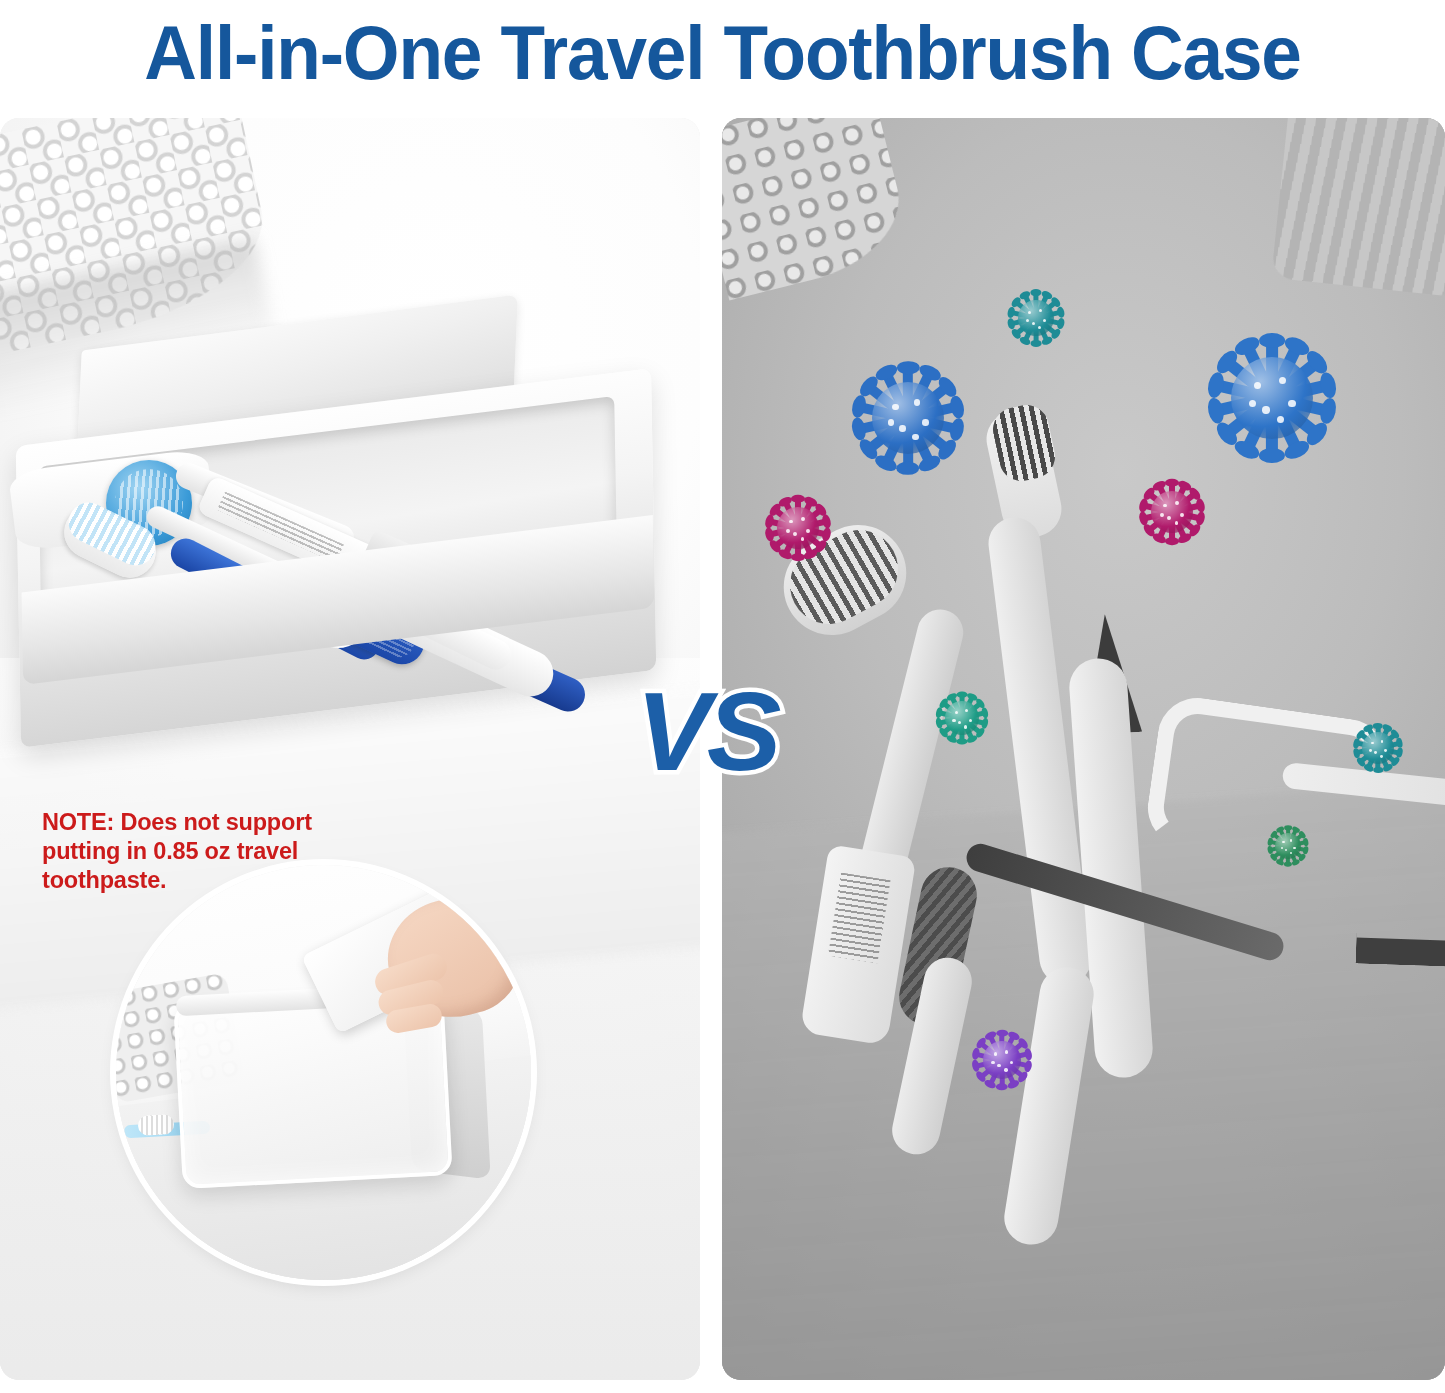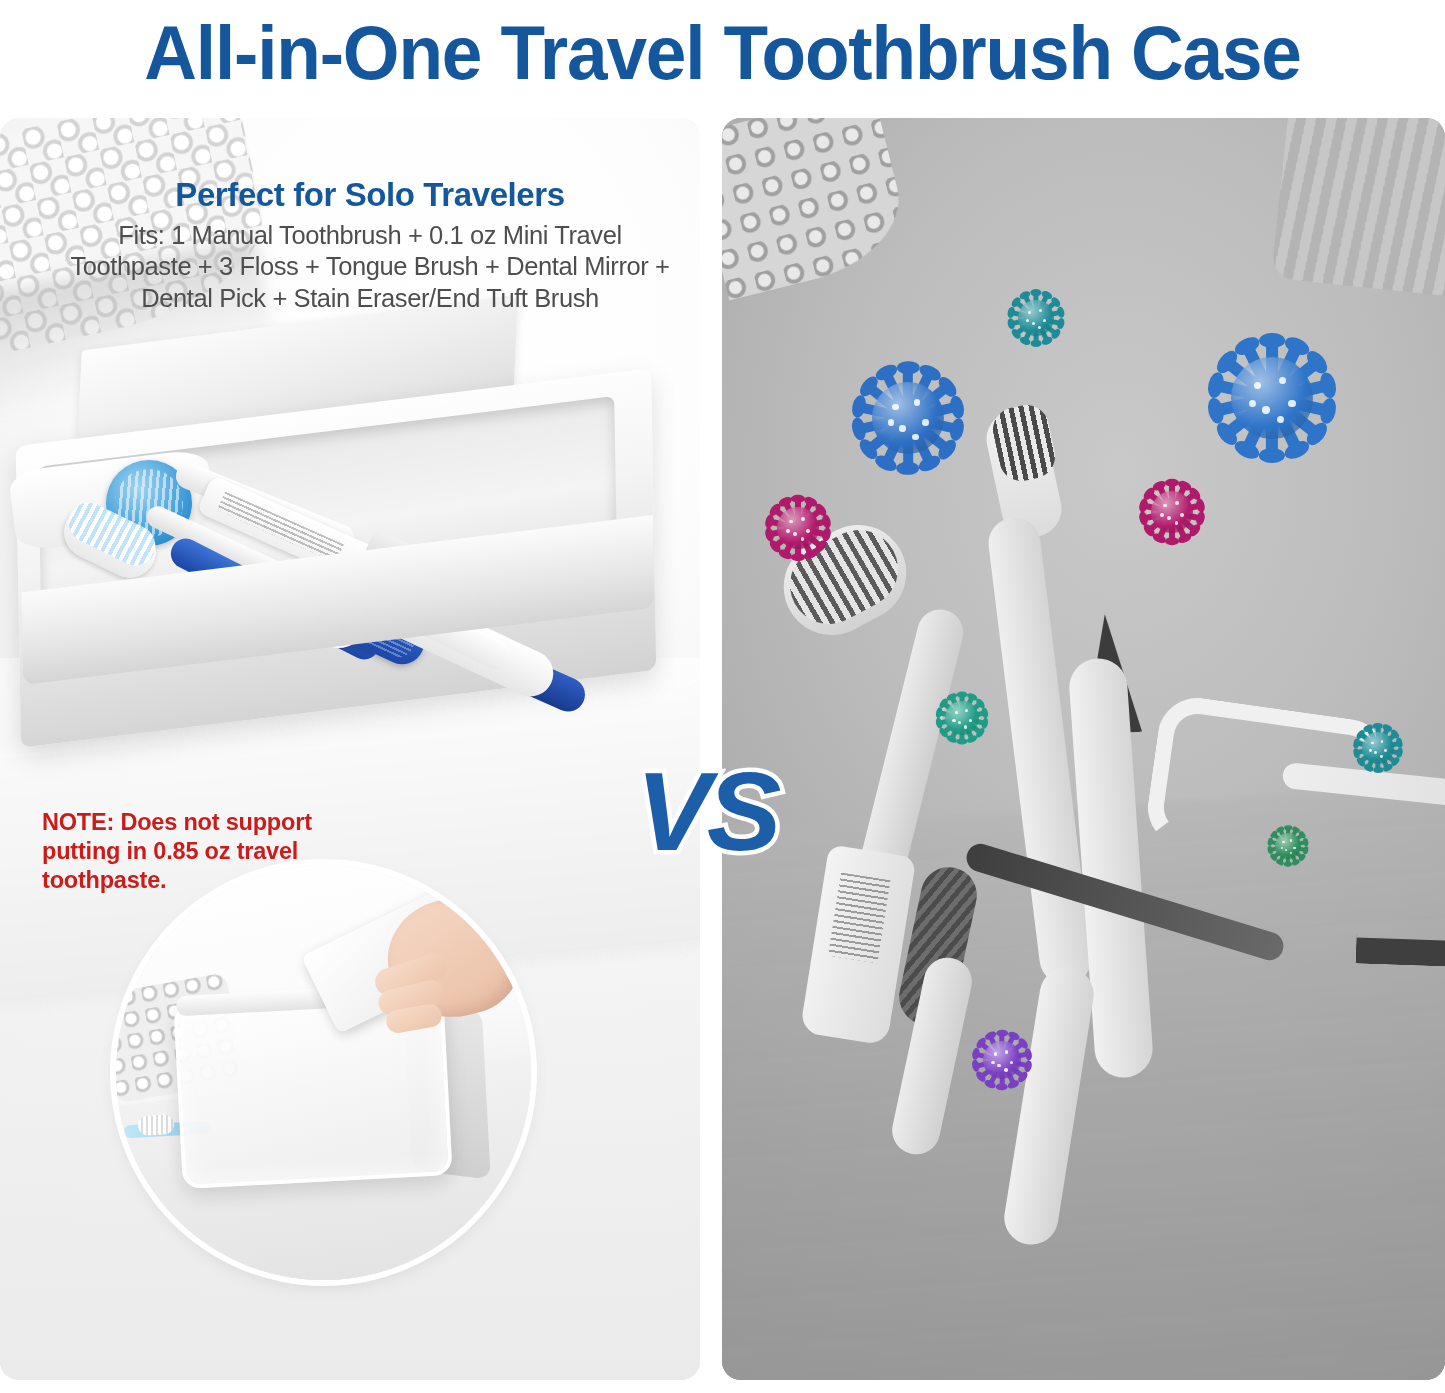--- a/index.html
+++ b/index.html
@@ -236,42 +236,38 @@
   .germ .core{position:absolute;inset:0;border-radius:50%;}
   .germ .spikes{position:absolute;inset:-22%;border-radius:50%;}
   .germ .spikes i{position:absolute;left:50%;top:50%;width:10%;height:50%;
     transform-origin:50% 100%;}
   .germ .spikes i::after{content:"";position:absolute;left:-60%;top:-10%;
     width:220%;height:26%;border-radius:50%;background:inherit;}
   .germ .dots{position:absolute;inset:0;border-radius:50%;}
   .germ .dots b{position:absolute;border-radius:50%;background:rgba(255,255,255,.85);}
 
   
-  .vs{position:absolute;left:636px;top:756px;z-index:20;
+  .vs{position:absolute;left:636px;top:676px;z-index:20;
     font-size:112px;font-weight:bold;font-style:italic;color:#1C5FA8;
     letter-spacing:-4px;line-height:1;
     -webkit-text-stroke:9px #ffffff;paint-order:stroke fill;
     text-shadow:0 0 3px rgba(255,255,255,.95);}
 </style>
 </head>
 <body>
 
 <div class="title">All-in-One Travel Toothbrush Case</div>
 
 <div class="panel panel-left">
   <div class="l-bg1"></div>
   <div class="l-bg2"></div>
   <div class="l-counter"></div>
   <div class="towel"></div>
   <div class="towel-shade"></div>
 
-  <div class="l-head">
-    <h2>Perfect for Solo Travelers</h2>
-    <p>Fits: 1 Manual Toothbrush + 0.1 oz Mini Travel Toothpaste + 3 Floss + Tongue Brush + Dental Mirror + Dental Pick + Stain Eraser/End Tuft Brush</p>
-  </div>
 
   <div class="case-wrap">
     <div class="case-lid"></div>
     <div class="case-lid2"></div>
     <div class="latch"></div>
     <div class="case-body"></div>
     <div class="case-inner"></div>
     <div class="case-rim"></div>
 
     <div class="tool tongue-head"></div>

